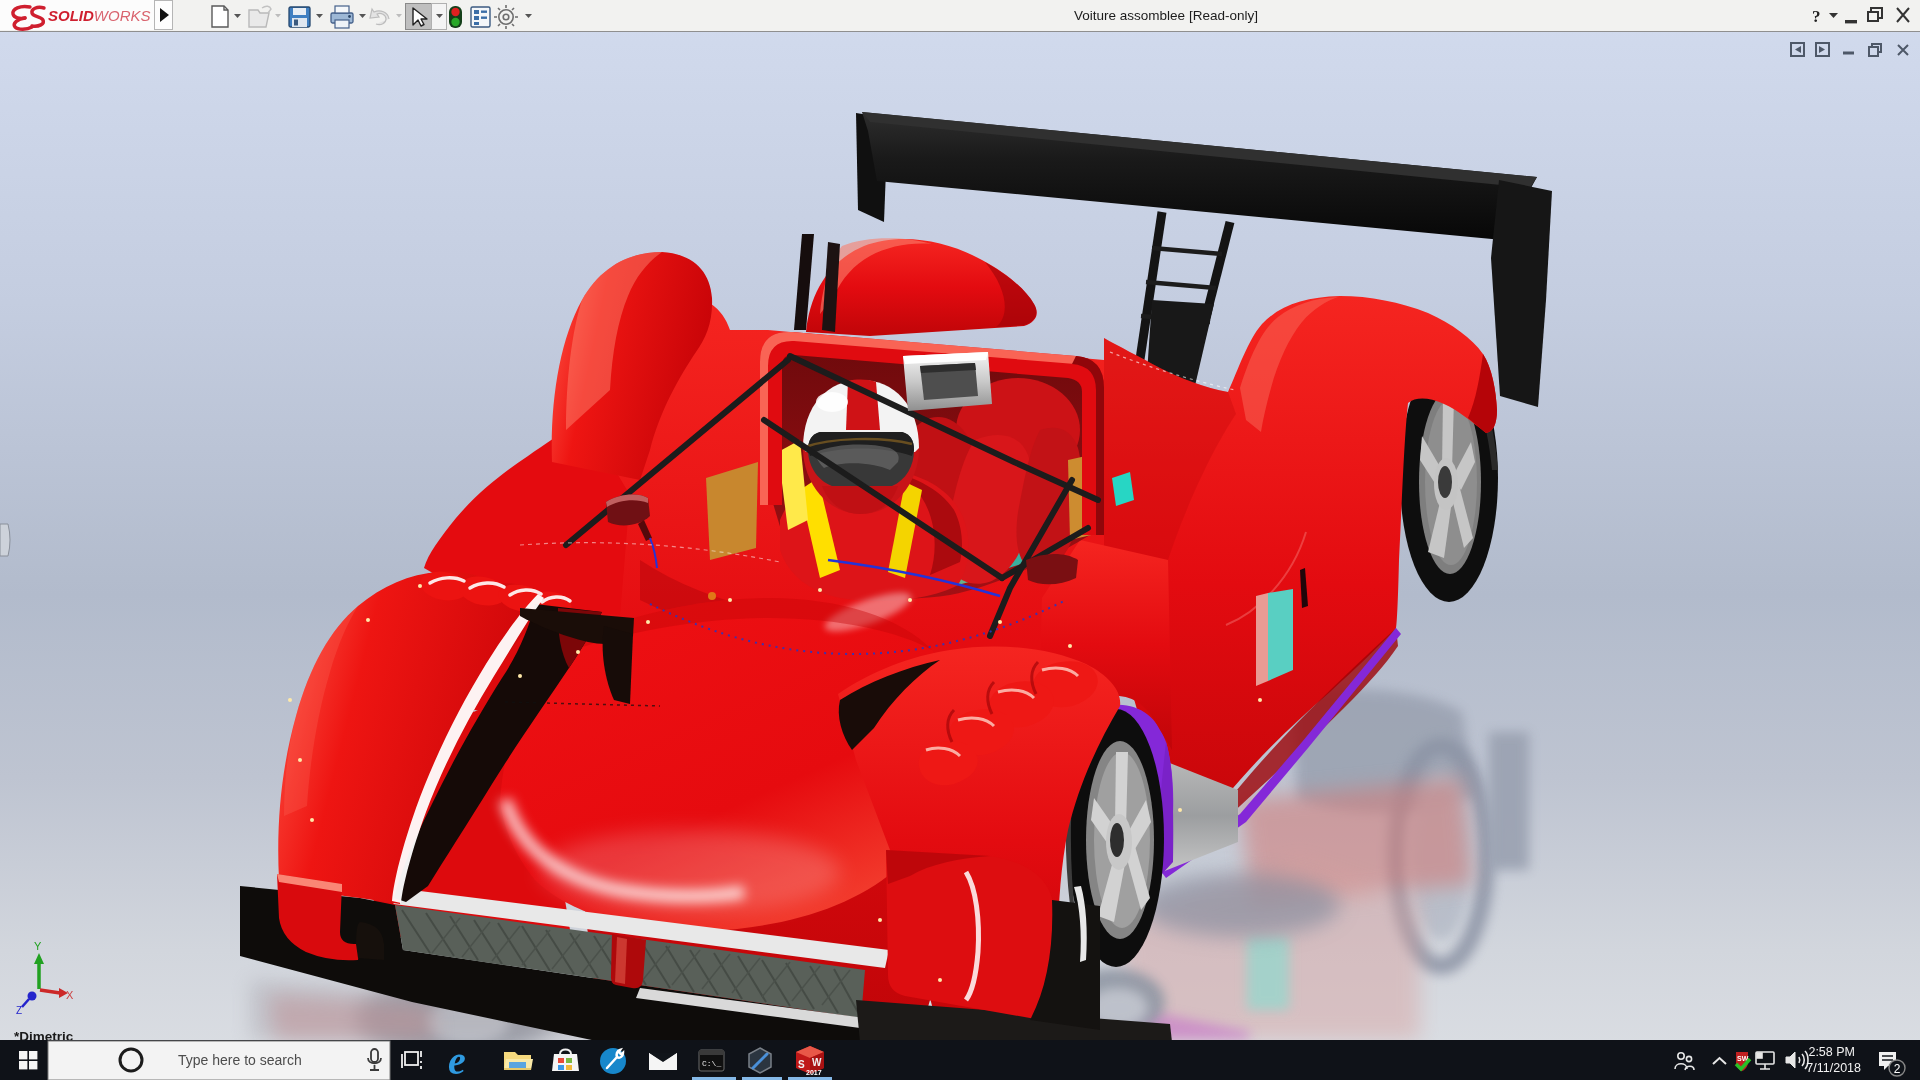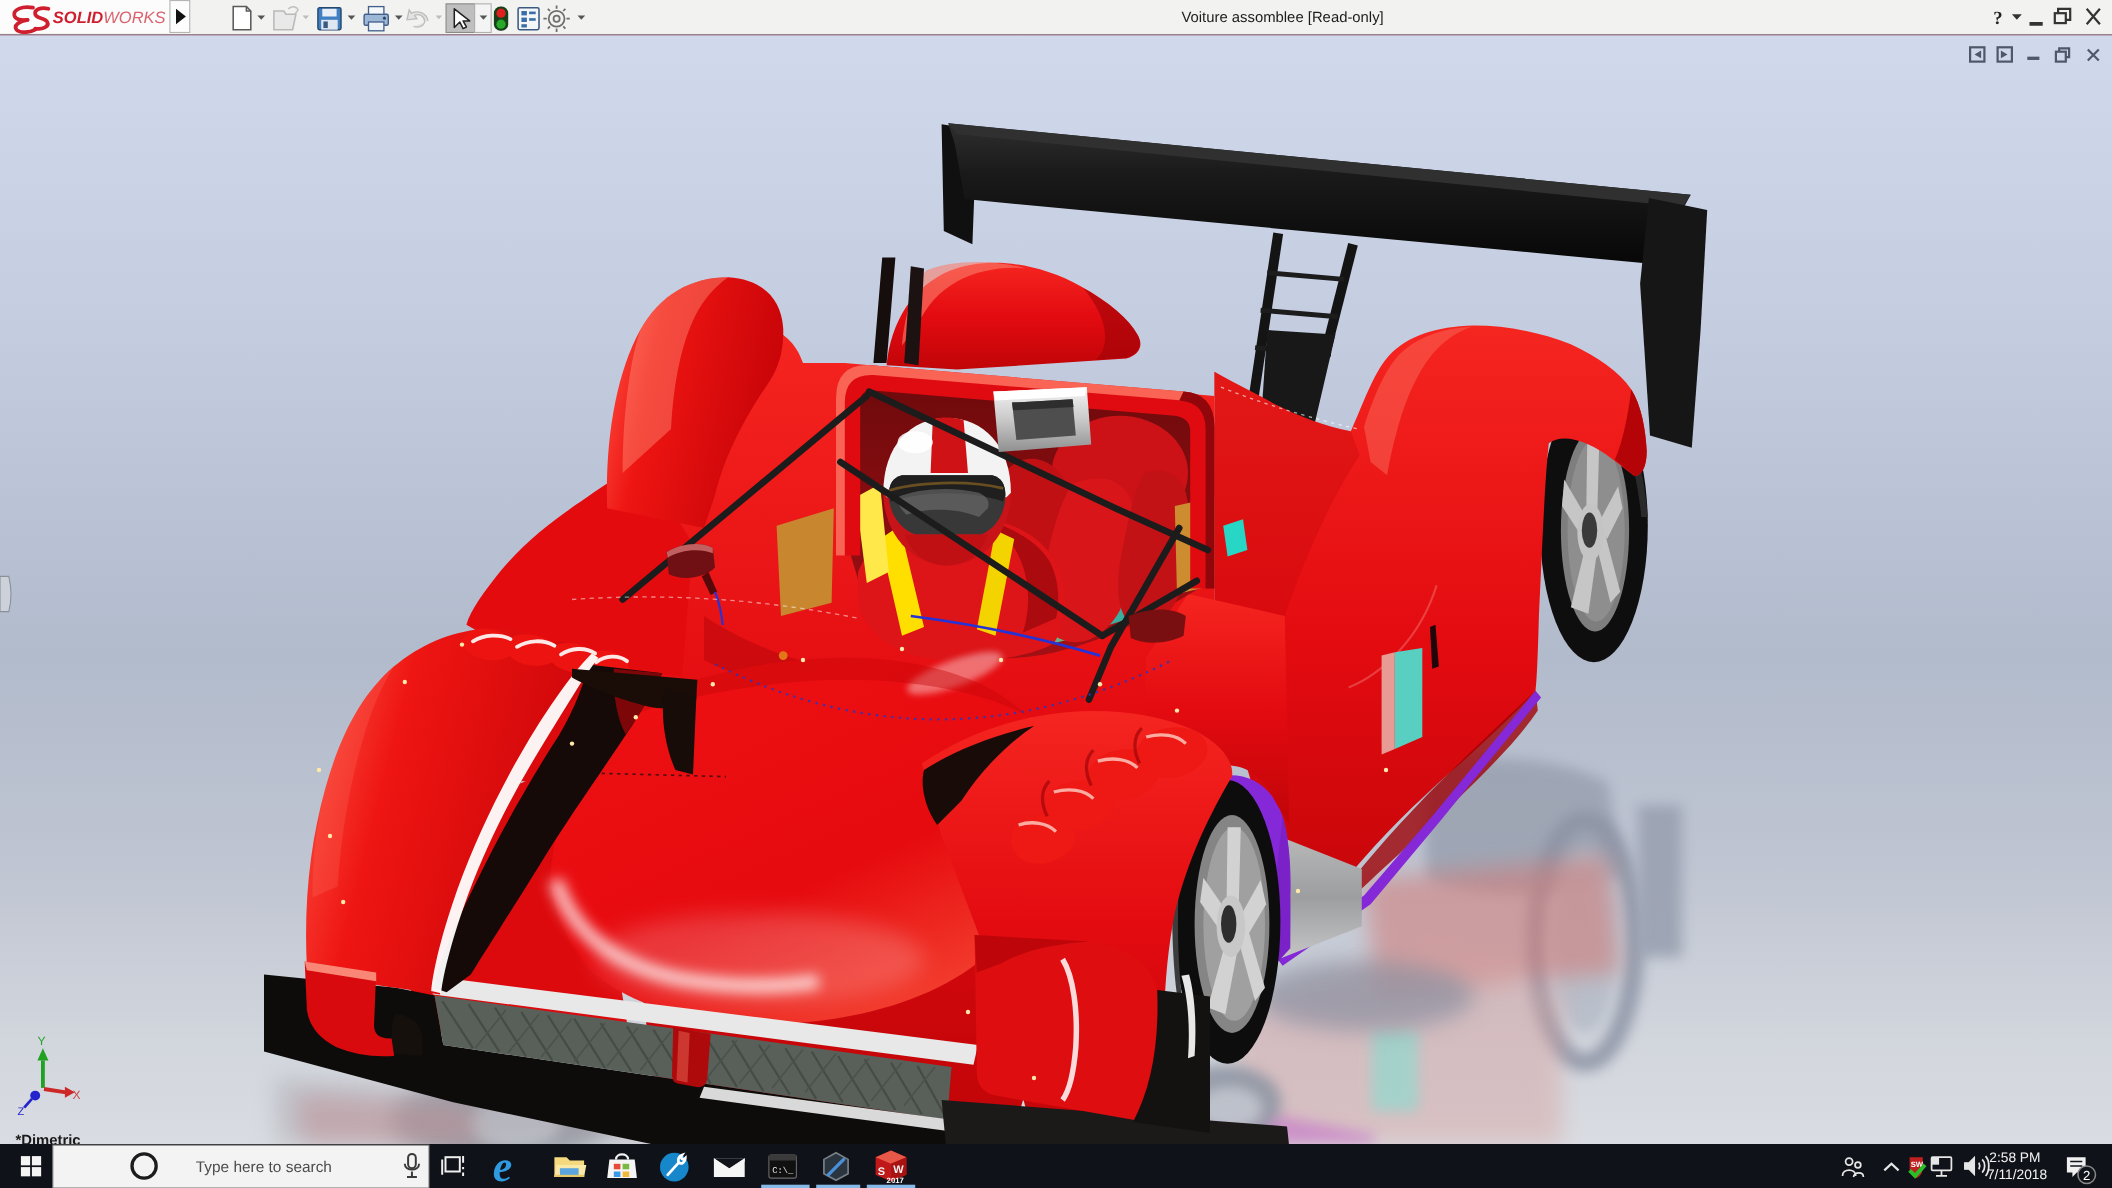--- a/index.html
+++ b/index.html
@@ -1,18 +1,18 @@
 <!DOCTYPE html>
 <html><head>
 <meta charset="utf-8">
 <style>
   html,body{margin:0;padding:0;width:1920px;height:1080px;overflow:hidden;background:#c3ccdd;font-family:"Liberation Sans",sans-serif;}
   #stage{position:absolute;left:0;top:0;width:1920px;height:1080px;}
   #scene{position:absolute;left:0;top:0;}
-  #titlebar{position:absolute;left:0;top:0;width:1920px;height:31px;background:#be185d;border-bottom:1px solid #8f8f8f;z-index:10;}
+  #titlebar{position:absolute;left:0;top:0;width:1920px;height:31px;background:#8b5cf6;border-bottom:1px solid #8f8f8f;z-index:10;}
   #taskbar{position:absolute;left:0;top:1040px;width:1720px;height:40px;background:#10131a;z-index:10;}
 </style>
 </head>
 <body>
 <div id="stage">
 <svg id="scene" width="1920" height="1080" viewBox="0 0 1920 1080" xmlns="http://www.w3.org/2000/svg">
 <defs>
   <linearGradient id="bgg" x1="0" y1="0" x2="0" y2="1">
     <stop offset="0" stop-color="#d2dbee"></stop>
     <stop offset="0.28" stop-color="#c4cde0"></stop>

